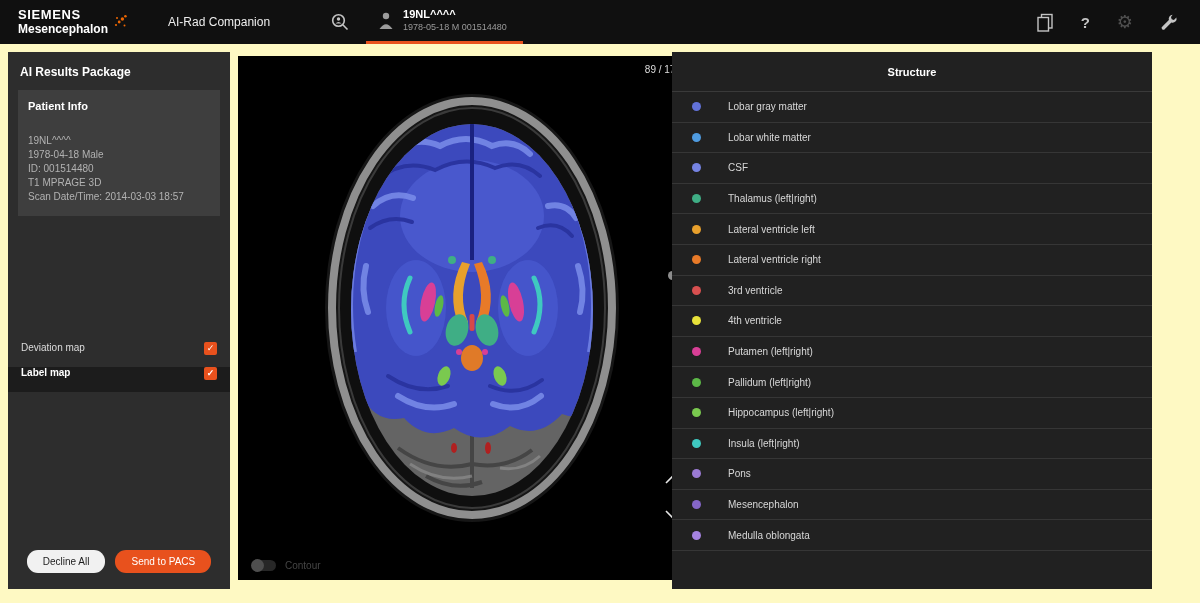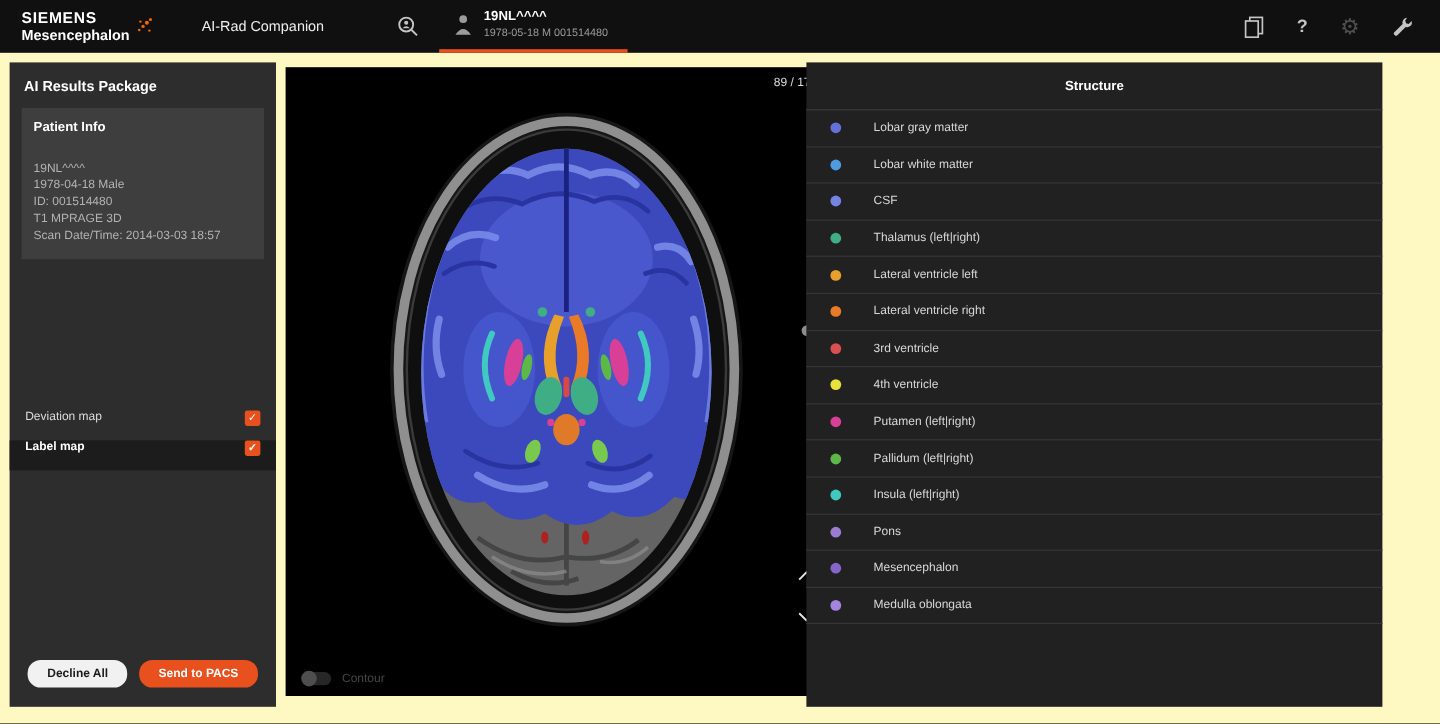--- a/index.html
+++ b/index.html
@@ -35,21 +35,21 @@
   
   .sb-title { padding:13px 12px 9px; color:#fff; font-size:12px; font-weight:bold; }
   .patient-card { margin:2px 10px 0; background:#3e3e3e; padding:10px 10px 12px; }
   .pc-title { font-size:11px; font-weight:bold; color:#fff; margin-bottom:22px; }
   .pc-line { font-size:10px; color:#b2b2b2; line-height:14px; }
   .maps { position:absolute; top:290px; left:0; right:0; }
   .map-row { height:25px; display:flex; align-items:flex-start; justify-content:space-between; padding:0 13px; font-size:10px; color:#dcdcdc; cursor:pointer; }
   .map-row.selected { background:#1c1c1c; color:#fff; font-weight:bold;gap:14px; }
   .checkbox { width:13px; height:13px; background:#e8511d; border-radius:2px; color:#fff; font-size:9px; line-height:13px; text-align:center; cursor:pointer; }
   .sb-buttons { position:absolute; bottom:16px; left:0; right:0; display:flex; justify-content:center; gap:10px; }
-  .btn { border:none; border-radius:11px; font-family:inherit; font-size:10px; font-weight:bold; padding:6px 16px; cursor:pointer; }
+  .btn { border:none; border-radius:11px; font-family:inherit; font-size:10px; font-weight:normal; padding:6px 16px; cursor:pointer; }
   .btn-decline { background:#f1f1f1; color:#1c1c1c; }
   .btn-send { background:#e8511d; color:#fff; }
 
   
   .brain-svg { position:absolute; inset:0; width:100%; height:100%; }
   .slice-counter { position:absolute; top:8px; right:27px; color:#dcdcdc; font-size:10px; }
   .slider-track { position:absolute; right:35px; top:34px; height:400px; width:1px; background:#2c2c2c; }
   .slider-handle { position:absolute; right:31px; top:215px; width:9px; height:9px; border-radius:50%; background:#8d8d8d; cursor:pointer; }
   .chev { position:absolute; right:28px; width:16px; height:12px; cursor:pointer; }
   .chev-up { top:418px; }
@@ -297,20 +297,24 @@
     </div>
     <div class="srow">
       <span class="dot" style="background: rgb(216, 63, 150);"></span>
       <span class="slabel">Putamen (left|right)</span>
     </div>
     <div class="srow">
       <span class="dot" style="background: rgb(92, 184, 71);"></span>
       <span class="slabel">Pallidum (left|right)</span>
     </div>
     <div class="srow">
+      <span class="dot" style="background: rgb(122, 201, 79);"></span>
+      <span class="slabel">Hippocampus (left|right)</span>
+    </div>
+    <div class="srow">
       <span class="dot" style="background: rgb(63, 201, 192);"></span>
       <span class="slabel">Insula (left|right)</span>
     </div>
     <div class="srow">
       <span class="dot" style="background: rgb(155, 123, 212);"></span>
       <span class="slabel">Pons</span>
     </div>
     <div class="srow">
       <span class="dot" style="background: rgb(133, 102, 200);"></span>
       <span class="slabel">Mesencephalon</span>

